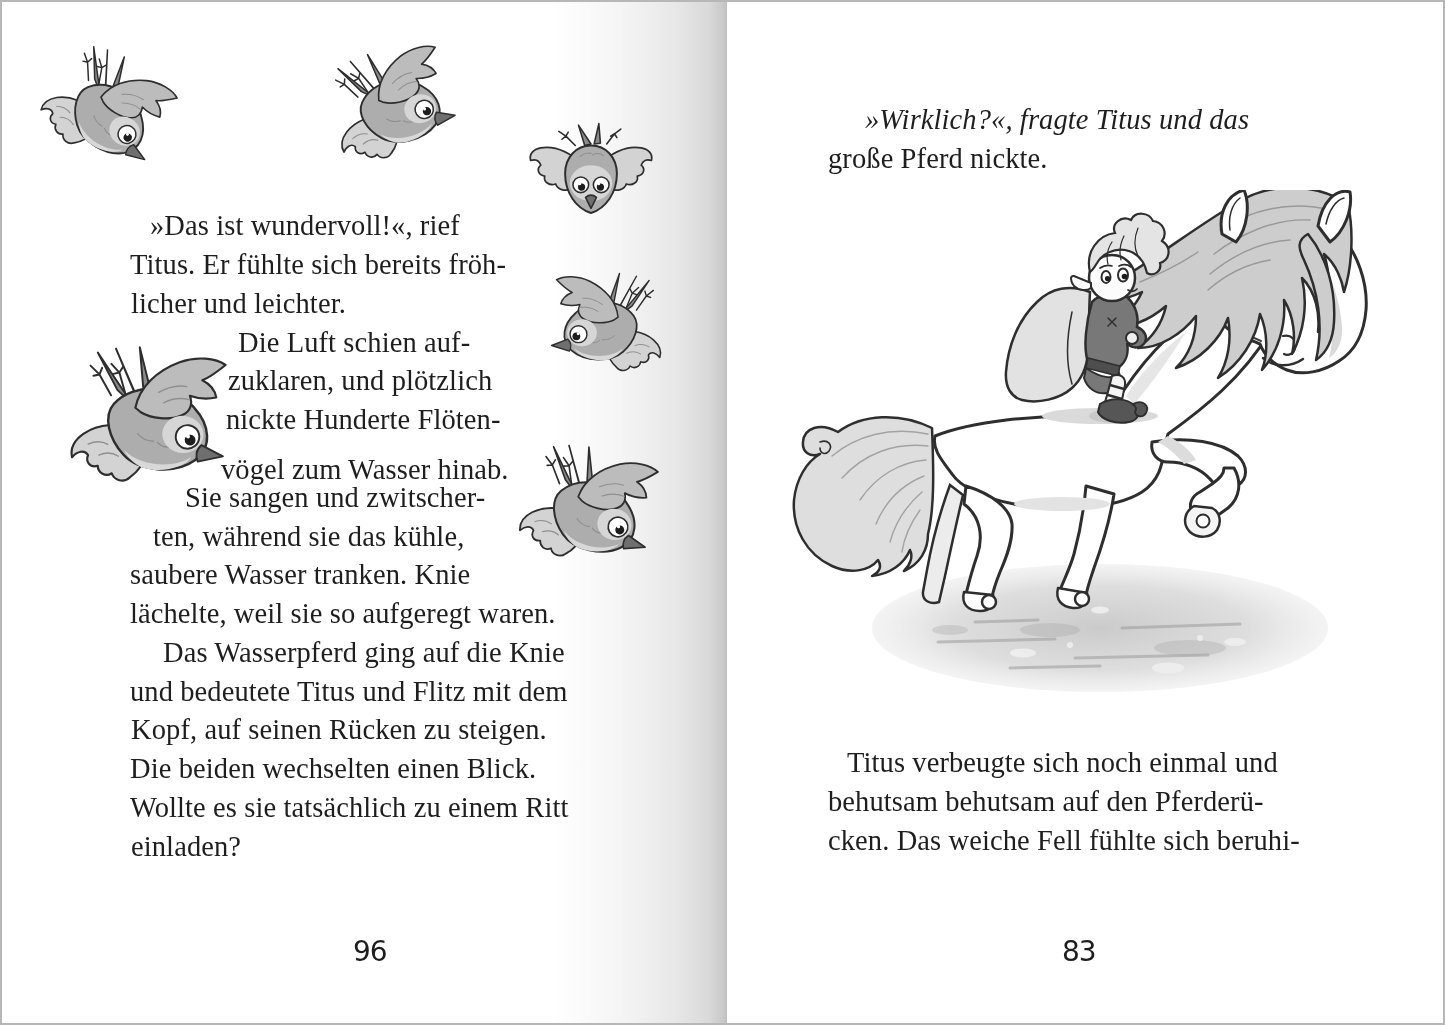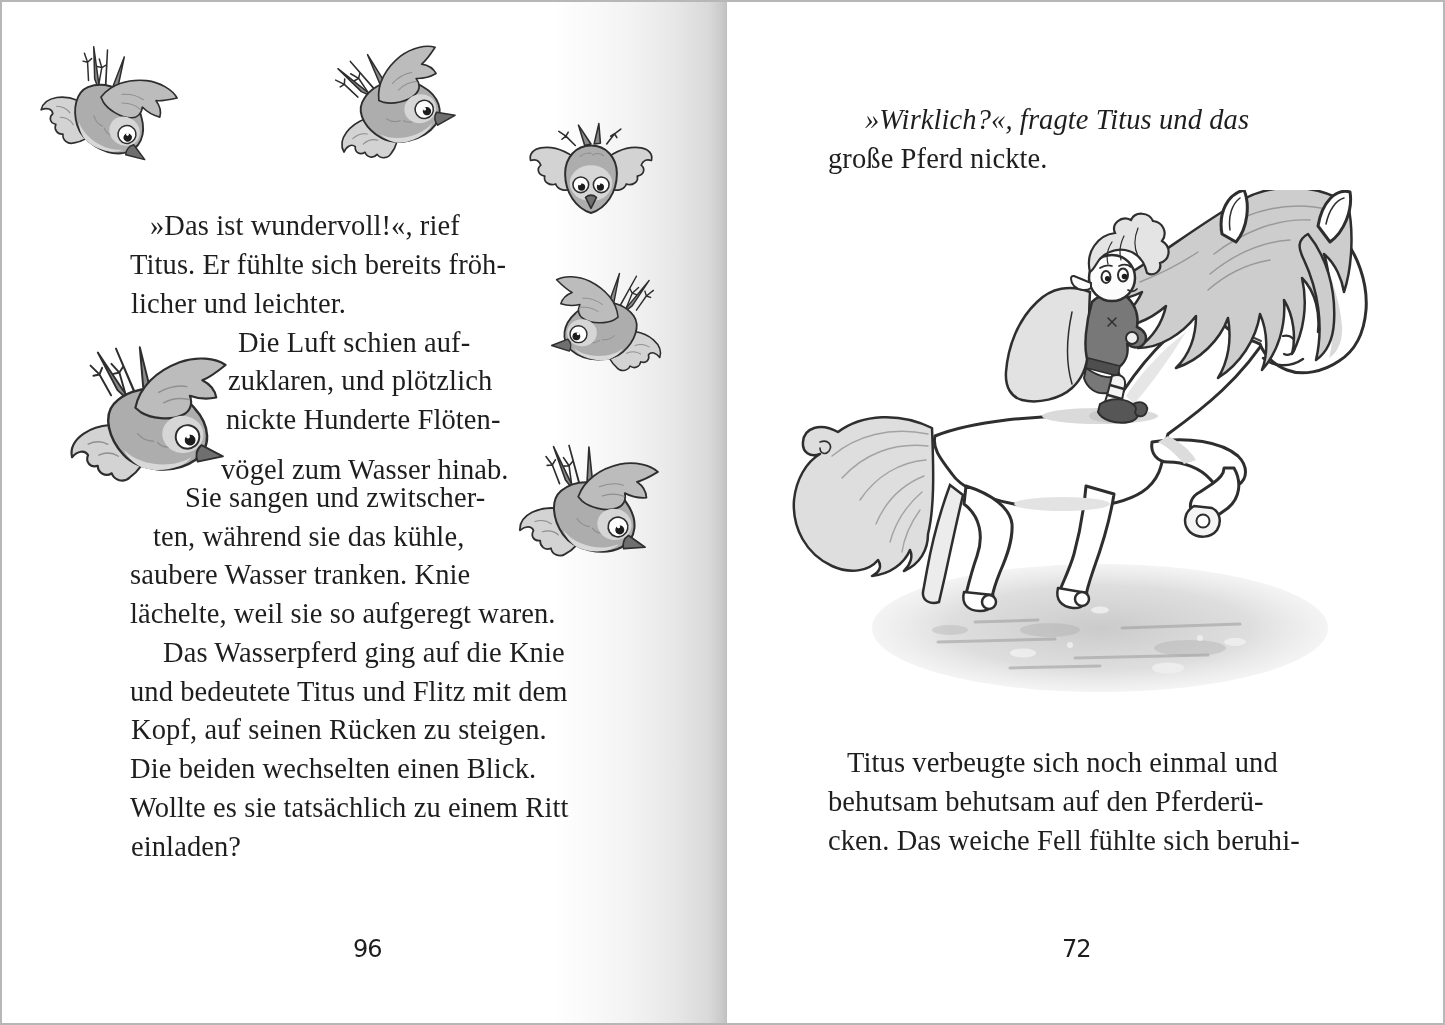--- a/index.html
+++ b/index.html
@@ -4,21 +4,21 @@
 <style>
   html,body{margin:0;padding:0;background:#ffffff;}
   .stage{position:relative;width:1445px;height:1025px;background:#ffffff;overflow:hidden;
          font-family:"Liberation Serif", serif;}
   .frame{position:absolute;inset:0;border:2px solid #b7b7b7;pointer-events:none;z-index:50;}
   .page-left{position:absolute;left:0;top:0;width:727px;height:100%;
     background:linear-gradient(90deg,#ffffff 0%,#ffffff 76%,#f4f4f4 86%,#e7e7e7 93%,#d9d9d9 97.5%,#c9c9c9 99.4%,#bfbfbf 100%);}
   .page-right{position:absolute;left:727px;top:0;right:0;height:100%;background:#ffffff;}
   .line{position:absolute;white-space:nowrap;font-size:28.5px;color:#1e1e1e;line-height:1;
         letter-spacing:0.1px;}
-  .pagenum{position:absolute;font-family:"DejaVu Sans", sans-serif;font-size:24px;color:#1d1d1d;
+  .pagenum{position:absolute;font-family:"DejaVu Sans", sans-serif;font-size:28px;color:#1d1d1d;
         letter-spacing:-1px;}
   .bird{position:absolute;overflow:visible;}
   .scene{position:absolute;left:770px;top:190px;width:620px;height:530px;}
   
   .ln{stroke:#2e2e2e;stroke-width:2;fill:none;stroke-linecap:round;}
   .dk{fill:#8b8b8b;stroke:#2e2e2e;stroke-width:2;stroke-linejoin:round;}
   .lt{fill:#d3d3d3;stroke:#2e2e2e;stroke-width:2.2;stroke-linejoin:round;}
   .md{fill:#adadad;stroke:#2e2e2e;stroke-width:2.5;stroke-linejoin:round;}
   .mw{fill:#bcbcbc;stroke:#2e2e2e;stroke-width:2.2;stroke-linejoin:round;}
   .belly{fill:#d8d8d8;}
@@ -129,21 +129,21 @@
 
   <div>
     <div class="line" style="left:865px;top:106px;font-style:italic;">»Wirklich?«, fragte Titus und das</div>
     <div class="line" style="left:828px;top:145px;">große Pferd nickte.</div>
   </div>
   <div>
     <div class="line" style="left:847px;top:749px;">Titus verbeugte sich noch einmal und</div>
     <div class="line" style="left:828px;top:788px;">behutsam behutsam auf den Pferderü-</div>
     <div class="line" style="left:828px;top:827px;">cken. Das weiche Fell fühlte sich beruhi-</div>
   </div>
-  <div class="pagenum" style="left:1062px;top:935px;">72</div>
+  <div class="pagenum" style="left:1062px;top:935px;">83</div>
 
   <svg class="scene" viewBox="0 0 620 530">
     <defs>
       <radialGradient id="pud" cx="50%" cy="50%" r="60%">
         <stop offset="0%" stop-color="#b9b9b9" stop-opacity="0.75"></stop>
         <stop offset="55%" stop-color="#c3c3c3" stop-opacity="0.55"></stop>
         <stop offset="85%" stop-color="#d6d6d6" stop-opacity="0.25"></stop>
         <stop offset="100%" stop-color="#e5e5e5" stop-opacity="0"></stop>
       </radialGradient>
     </defs>

